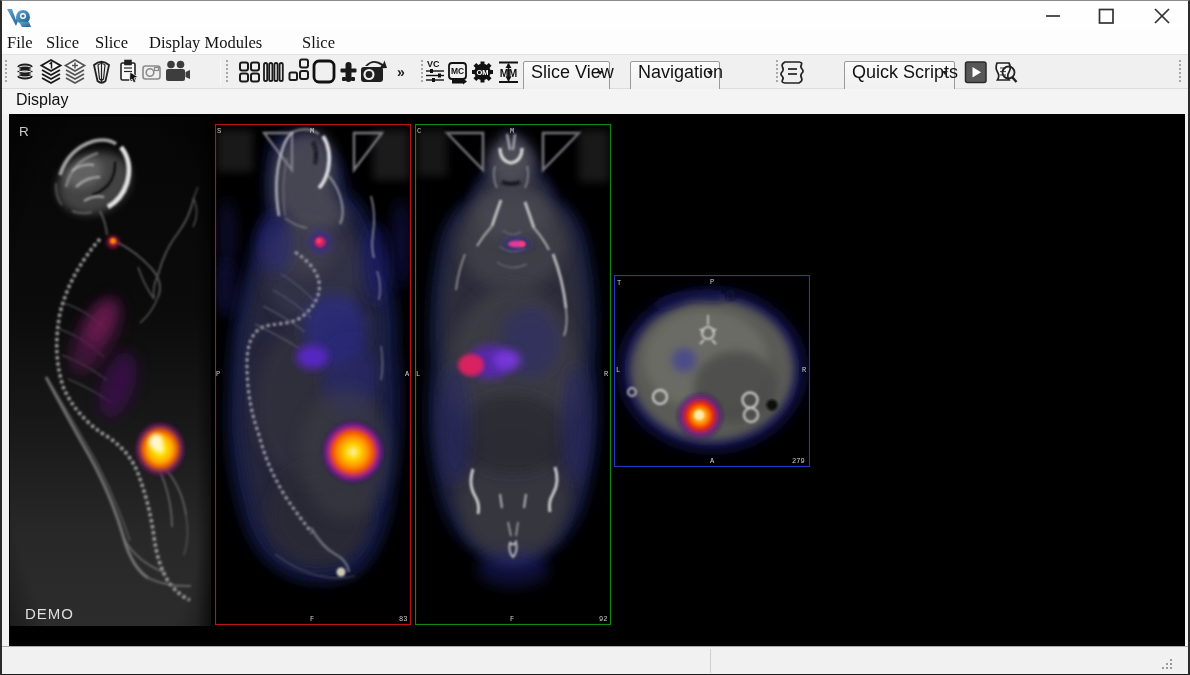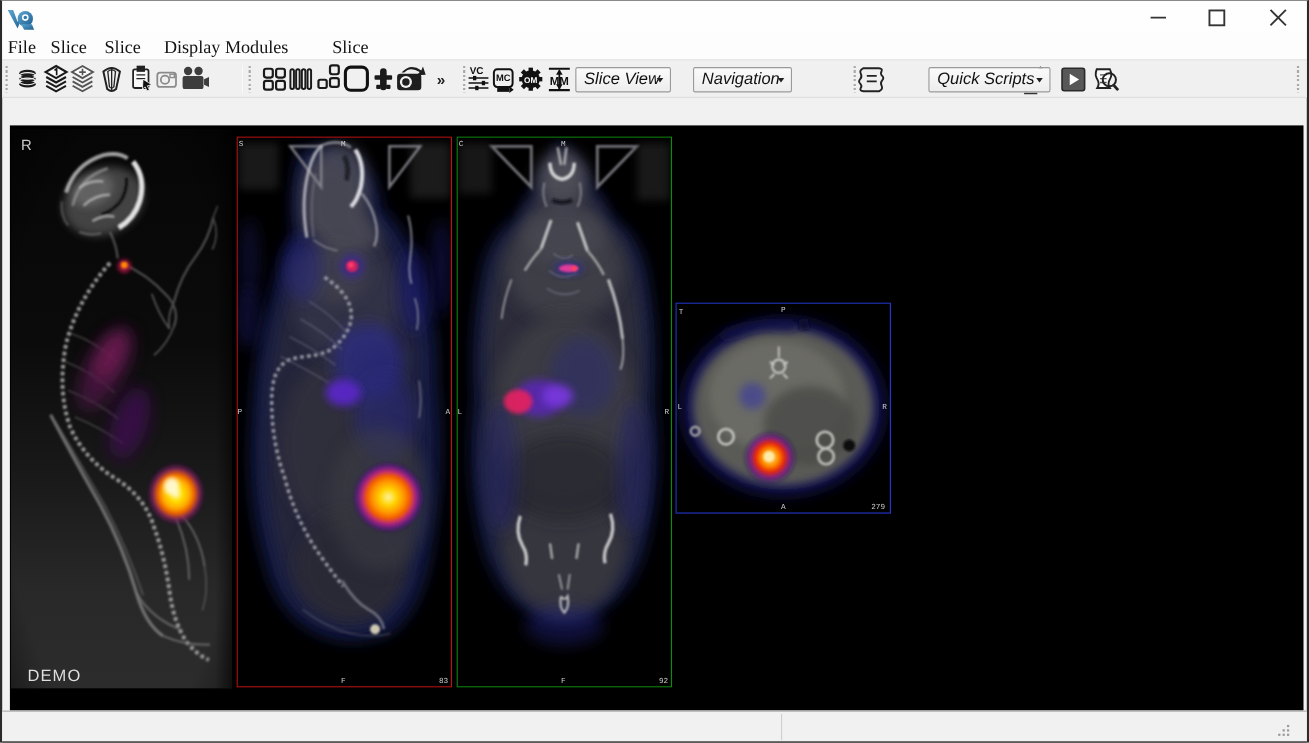--- a/index.html
+++ b/index.html
@@ -12,22 +12,22 @@
 #winbtns { position:absolute; right:0; top:0; height:30px; }
 
 #menu { position:absolute; left:0; top:28px; width:100%; height:25px; background:#fdfdfd; }
 #menu span { position:absolute; top:4px; font-size:16.5px; color:#121212;font-family:Liberation Serif, serif; }
 
 #toolbar { position:absolute; left:0; top:53px; width:100%; height:35px; background:#f0f0f0;
   border-top:1px solid #e3e3e3; border-bottom:1px solid #ddd; }
 .handle { position:absolute; top:5px; width:2px; height:24px;
   background-image:repeating-linear-gradient(to bottom,#a8a8a8 0 2px, #f0f0f0 2px 4px); }
 .sep { position:absolute; top:4px; width:1px; height:26px; background:#d5d5d5; border-right:1px solid #fafafa; }
-.combo { position:absolute; top:6px; height:23px; background:linear-gradient(#fbfbfb,#ededed);
-  border:1px solid #9a9a9a; border-radius:2px; font-size:15px; color:#111; line-height:20px; padding-left:7px; white-space:nowrap;font-style:italic; }
+.combo { position:absolute; top:6px; height:36px; background:linear-gradient(#fbfbfb,#ededed);
+  border:1px solid #9a9a9a; border-radius:2px; font-size:18px; color:#111; line-height:20px; padding-left:7px; white-space:nowrap; }
 .combo .arr { position:absolute; right:6px; top:9px; width:0; height:0;
   border-left:3.5px solid transparent; border-right:3.5px solid transparent; border-top:4px solid #222; }
 
 #dhead { position:absolute; left:0; top:88px; width:100%; height:25px; background:#f4f4f4; }
 #dhead span { position:absolute; left:14px; top:2px; font-size:16px; color:#101010; }
 
 #display { position:absolute; left:7px; top:113px; width:1176px; height:532px; background:#000; }
 
 #status { position:absolute; left:0; top:645px; width:100%; height:28px; background:#f1f1f1; border-top:1px solid #ababab; }
 #status .div1 { position:absolute; left:708px; top:2px; width:1px; height:24px; background:#cfcfcf; }
@@ -240,20 +240,23 @@
           </g>
         <circle cx="1006.5" cy="17.5" r="6" fill="none" stroke="#222" stroke-width="1.8"></circle>
         <line x1="1010.5" y1="22.5" x2="1014.5" y2="27" stroke="#222" stroke-width="2.5"></line>
       </g>
     </svg>
     <div class="combo" style="left:521px;width:87px">Slice View<span class="arr"></span></div>
     <div class="combo" style="left:628px;width:90px">Navigation<span class="arr"></span></div>
     <div class="combo" style="left:842px;width:111px">Quick Scripts<span class="arr"></span></div>
   </div>
 
+  <div id="dhead">
+      <span>Display</span>
+    </div>
 
   <div id="display">
 
     <svg class="panel" style="left:1px;top:3px" width="201" height="509" viewBox="0 0 201 509">
       <defs>
         <linearGradient id="p1bg" x1="0" y1="0" x2="0" y2="1">
           <stop offset="0" stop-color="#060606"></stop>
             <stop offset="0.38" stop-color="#0b0b0b"></stop>
           <stop offset="0.62" stop-color="#191919"></stop>
             <stop offset="0.82" stop-color="#282828"></stop>

